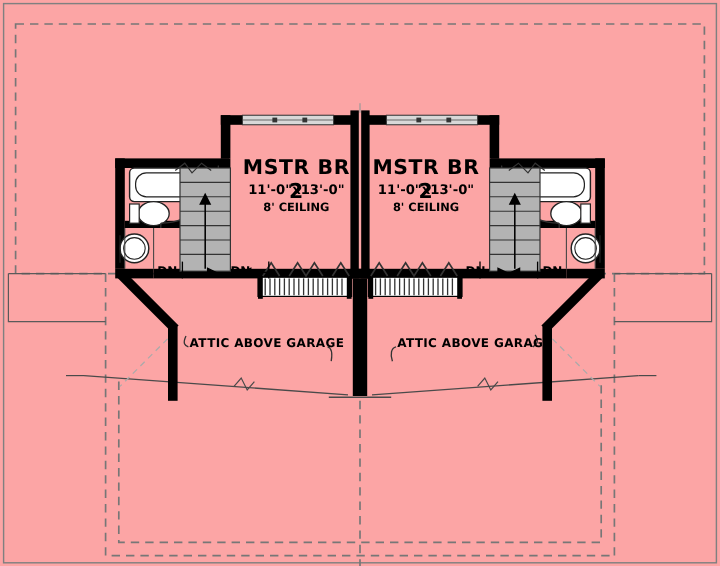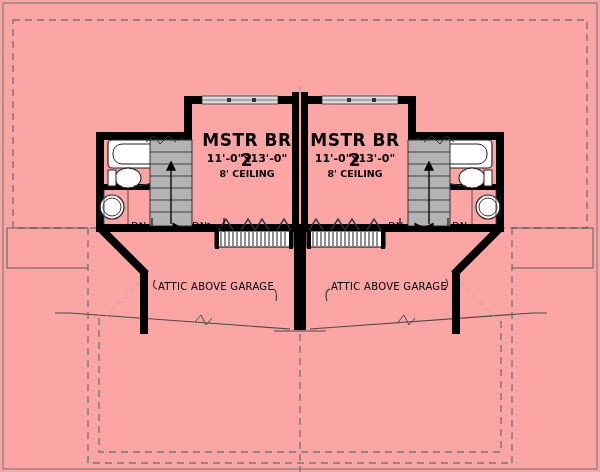--- a/index.html
+++ b/index.html
@@ -27,21 +27,21 @@
     font-family: "DejaVu Sans", sans-serif;
     font-weight: 700;
     letter-spacing: 0.5px;
   }
   .dim-label {
     font-family: "DejaVu Sans", sans-serif;
     font-weight: 700;
   }
   .note-label {
     font-family: "DejaVu Sans", sans-serif;
-    font-weight: 400;
+    font-weight: 700;
   }
 </style>
 </head>
 <body>
 
 <div id="plan-root">
 
   <svg id="plan-svg" viewBox="0 0 600 472" xmlns="http://www.w3.org/2000/svg">
 
     <rect x="3" y="3" width="594" height="466" fill="none" stroke="#808080" stroke-width="1.2"></rect>

